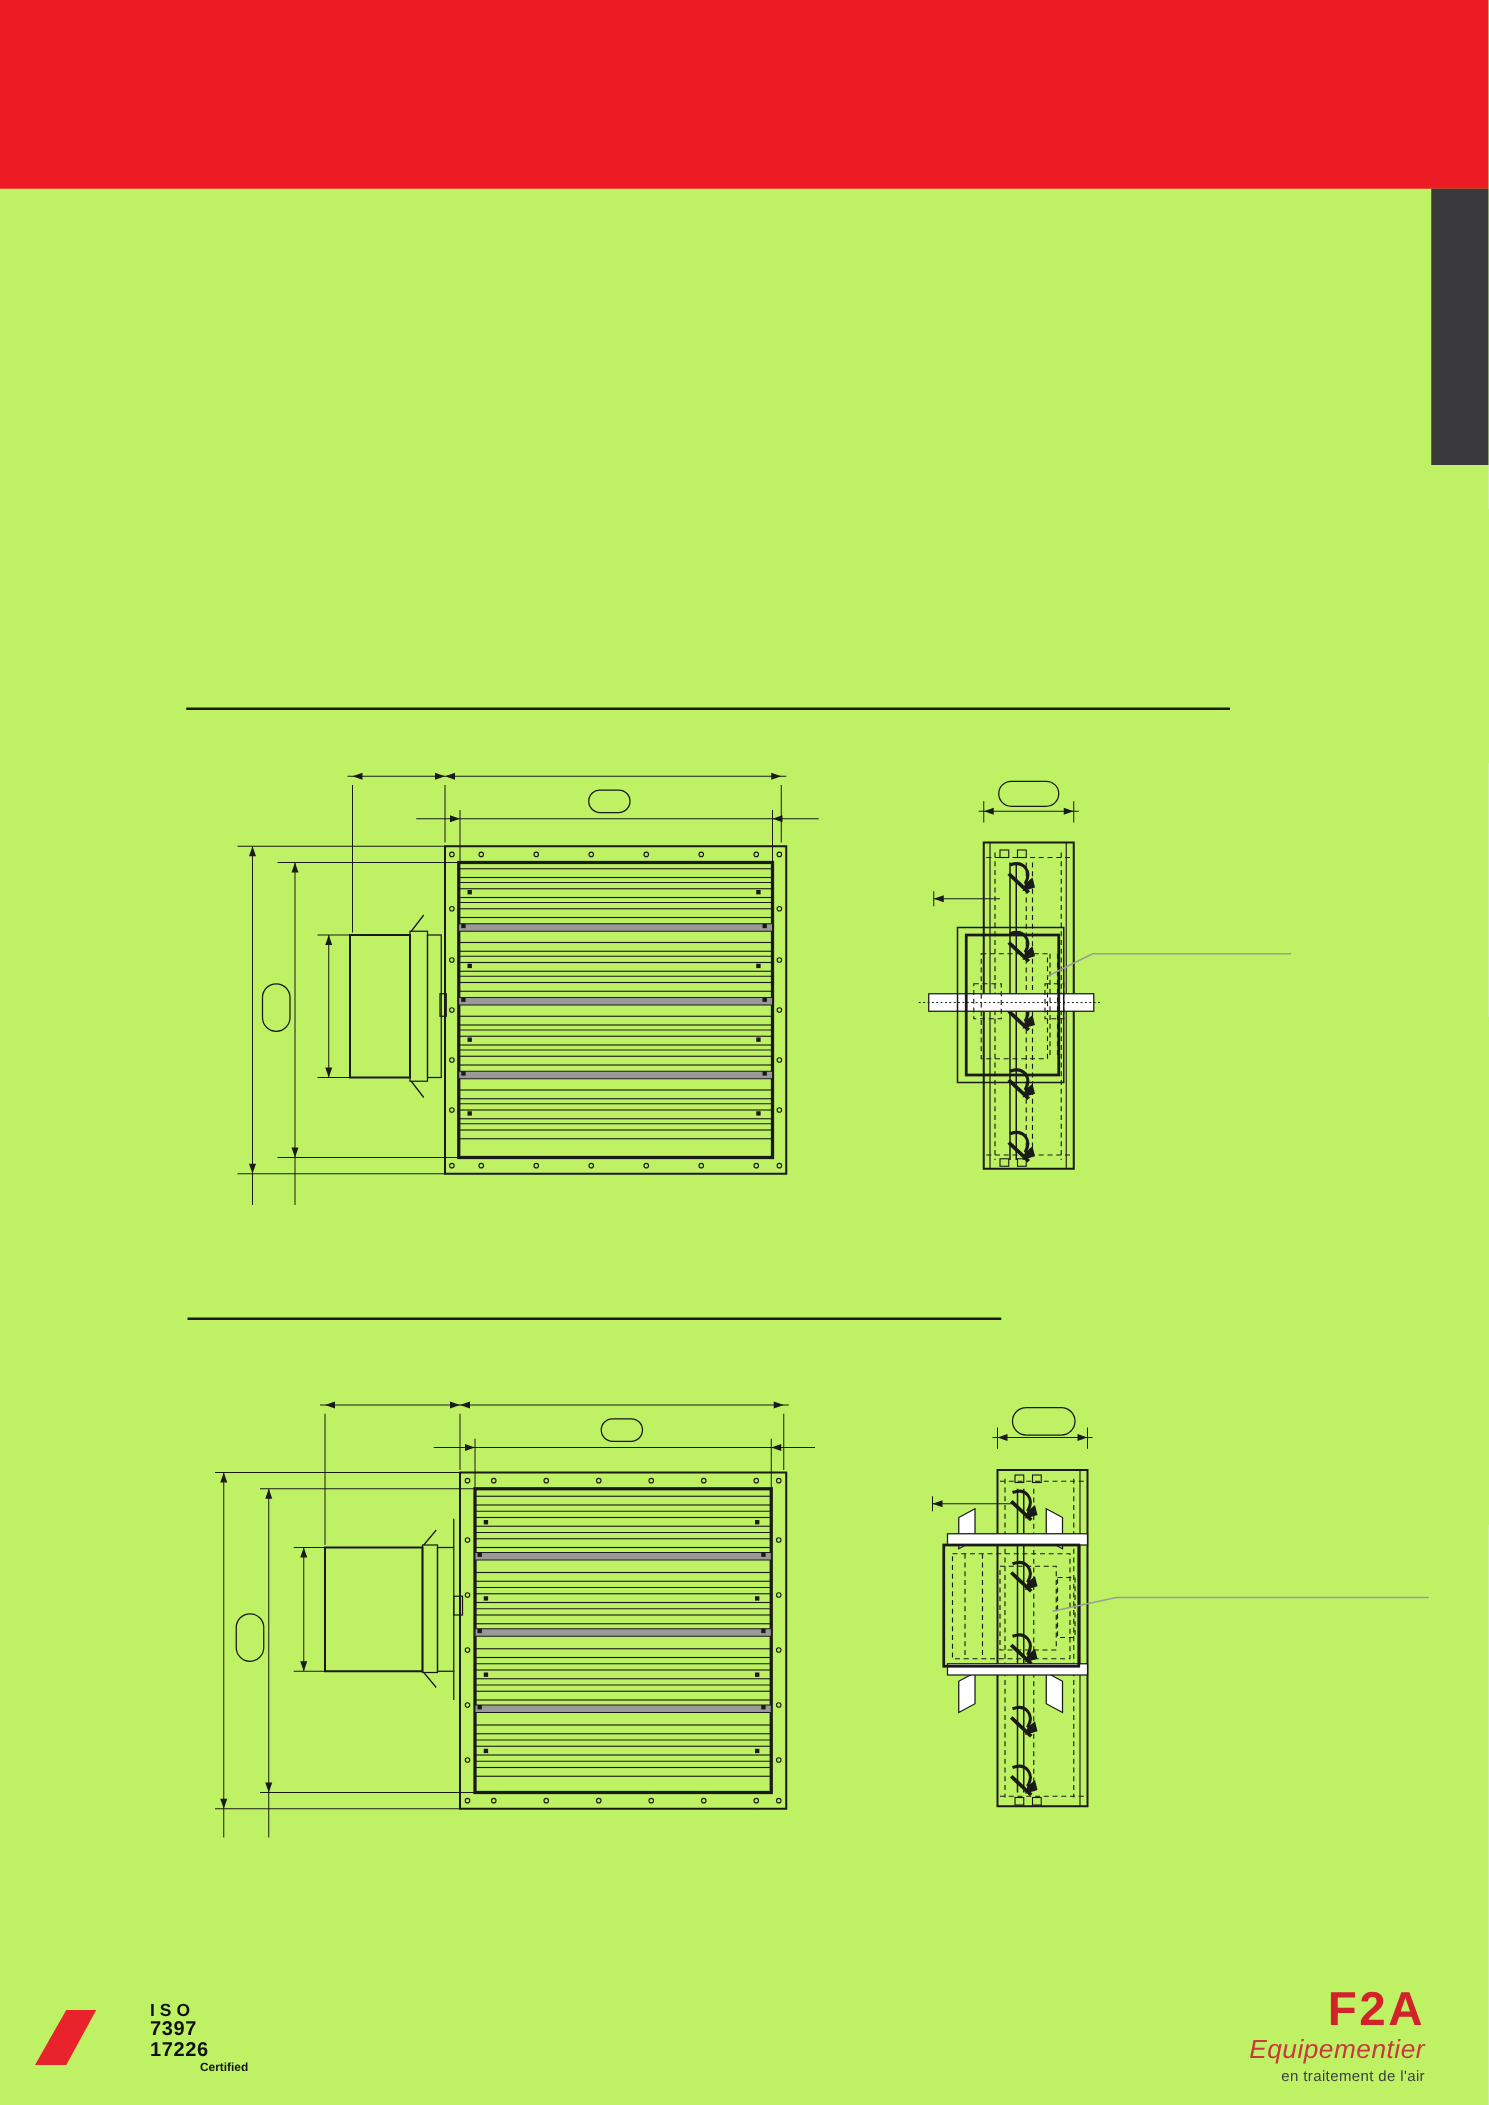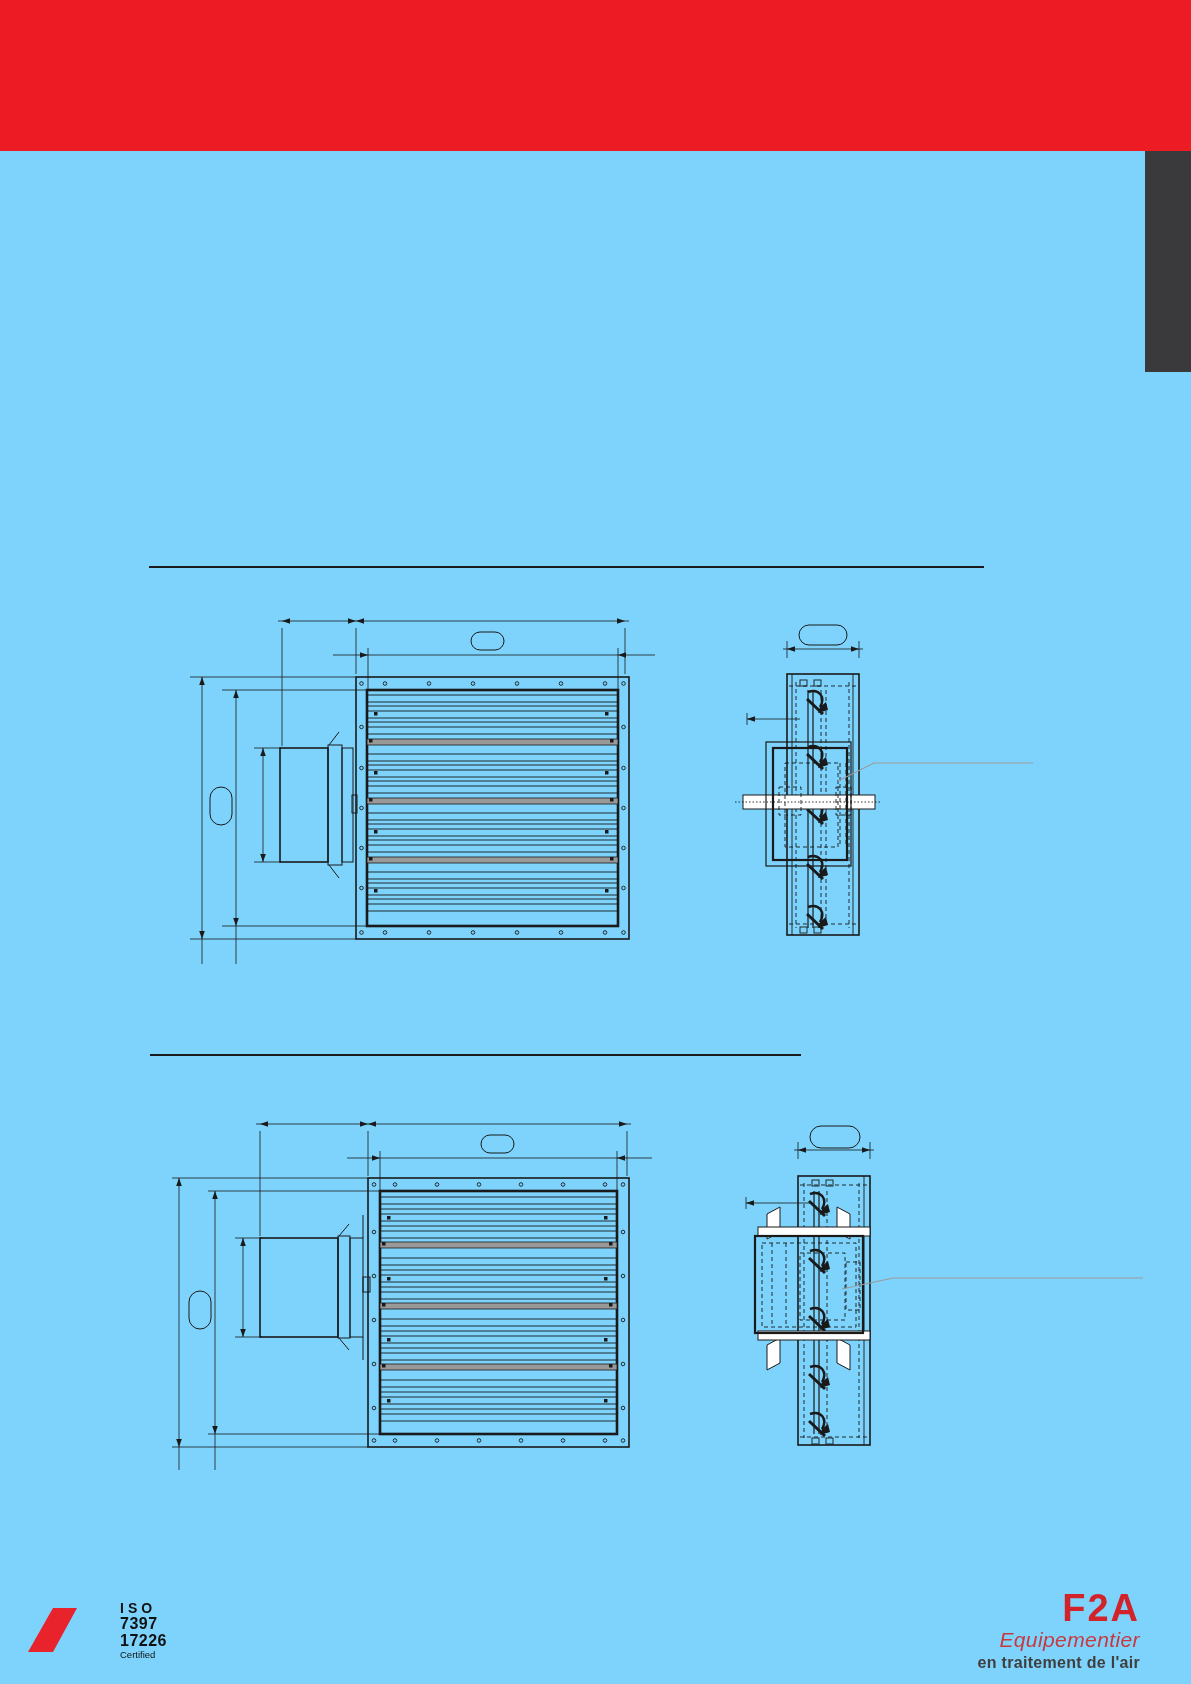--- a/index.html
+++ b/index.html
@@ -1,16 +1,16 @@
 <!DOCTYPE html>
 <html><head>
 <meta charset="utf-8">
 <style>
   html,body{margin:0;padding:0;background:#e8e8e8;}
-  .page{position:relative;width:1191px;height:1684px;background:#7dd3fc;overflow:hidden;
+  .page{position:relative;width:1191px;height:1684px;background:#bef264;overflow:hidden;
         font-family:"Liberation Sans", sans-serif;margin:0 auto;}
   .header-band{position:absolute;left:0;top:0;width:1191px;height:151px;background:#EC1B24;}
   .side-tab{position:absolute;left:1145px;top:151px;width:46px;height:221px;background:#3A3A3C;}
   .rule{position:absolute;height:2px;background:#1a1a1a;}
   .rule1{left:149px;top:566px;width:835px;}
   .rule2{left:150px;top:1054px;width:651px;}
   svg.drawings{position:absolute;left:0;top:0;}
   
   .s{stroke:#1a1a1a;fill:none;stroke-width:1px;}
   .s09{stroke:#1a1a1a;fill:none;stroke-width:.9px;}
@@ -22,26 +22,26 @@
   .dash{stroke:#1a1a1a;fill:none;stroke-width:.9px;stroke-dasharray:4 3;}
   .dot{stroke:#1a1a1a;fill:none;stroke-width:.9px;stroke-dasharray:1.5 2;}
   .ink{fill:#1a1a1a;stroke:none;}
   .wht{fill:#ffffff;stroke:#1a1a1a;stroke-width:1px;}
   .band{fill:#999999;stroke:#1a1a1a;stroke-width:.8px;}
   .gray{stroke:#9B9B9B;fill:none;stroke-width:1.2px;}
   
   .iso-block{position:absolute;left:120px;top:1601px;color:#111;line-height:1;}
   .iso-l1{font-size:14px;font-weight:700;letter-spacing:4px;}
   .iso-l2,.iso-l3{font-size:16px;font-weight:700;letter-spacing:.5px;margin-top:1px;}
-  .iso-l4{font-size:9.5px;font-weight:400;margin-top:1px;}
+  .iso-l4{font-size:9.5px;font-weight:700;margin-top:1px;margin-left:40px;}
   .brand-block{position:absolute;right:51px;top:1590px;text-align:right;}
   .brand-logo{font-size:38px;font-weight:800;color:#D2232A;letter-spacing:2px;line-height:.95;
               font-family:"Liberation Sans",sans-serif;}
   .brand-t1{font-size:21px;font-weight:500;color:#C8383E;letter-spacing:.4px;margin-top:2px;font-style:italic;}
-  .brand-t2{font-size:16px;font-weight:700;color:#3F3F3F;letter-spacing:.3px;margin-top:2px;}
+  .brand-t2{font-size:12px;font-weight:400;color:#3F3F3F;letter-spacing:.3px;margin-top:2px;}
 </style>
 </head>
 <body>
 
 <div class="page">
 
   <div class="header-band"></div>
   <div class="side-tab"></div>
 
   <div class="rule rule1"></div>

